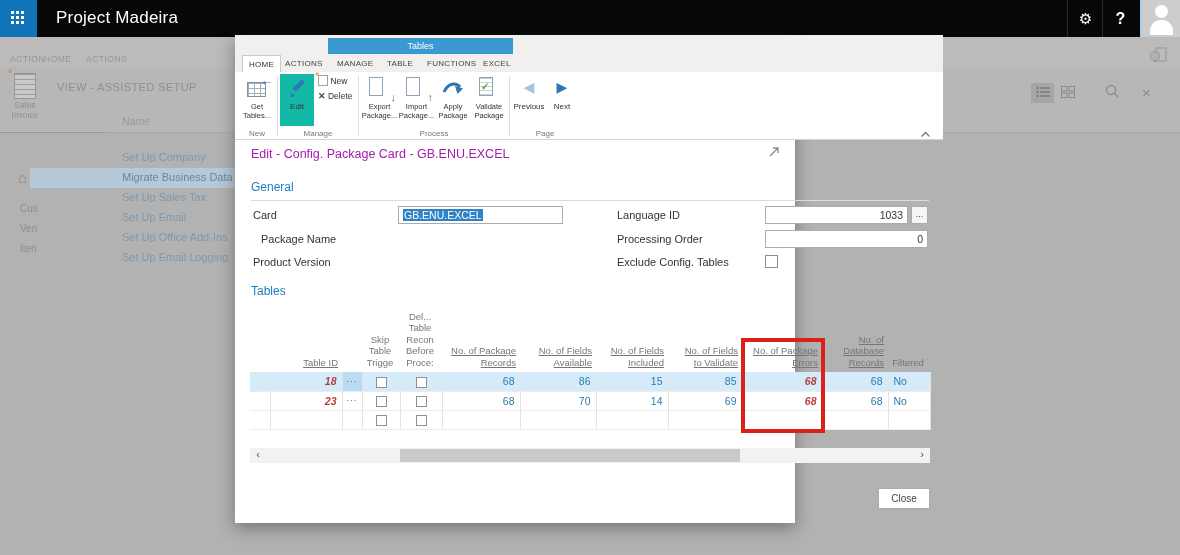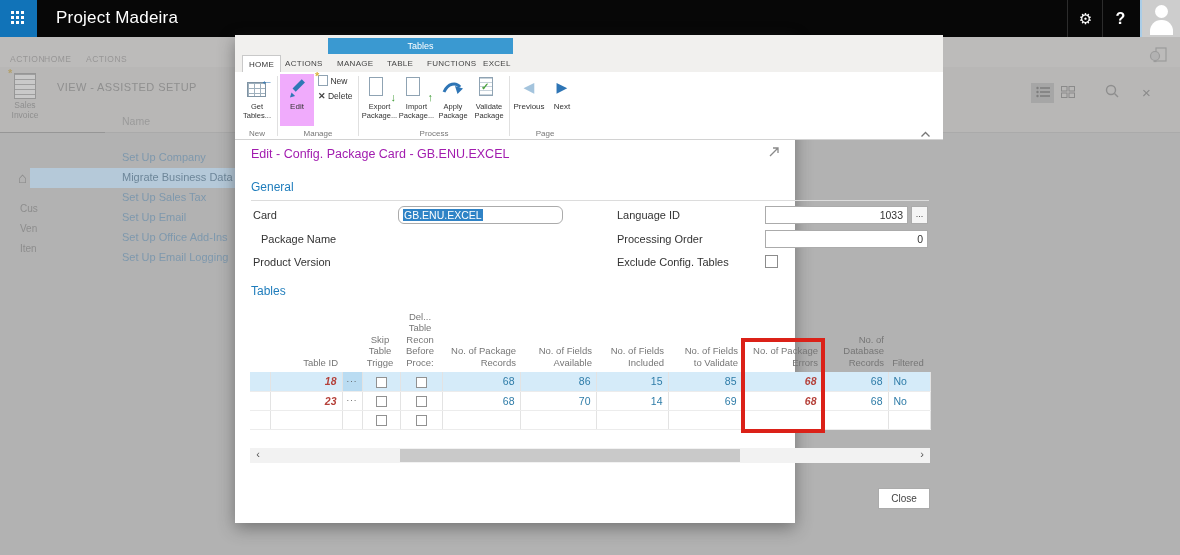--- a/index.html
+++ b/index.html
@@ -51,21 +51,21 @@
   .grp { position:absolute; top:0; height:68px; }
   .grp-label { position:absolute; left:0; right:0; bottom:2px; text-align:center; font-size:8px; color:#777; }
   .gsep { position:absolute; top:4px; width:1px; height:60px; background:#e0e0e0; }
   .rbtn { position:absolute; top:2px; text-align:center; cursor:pointer; }
   .ricon { display:block; height:28px; position:relative; }
   .rlabel { display:block; font-size:7.5px; line-height:1.25; color:#333; }
   .tblic { position:absolute; left:6px; top:8px; width:19px; height:15px; border:1px solid #7f93a3; background:#fff;
     background-image:linear-gradient(#9fb0bd 1px,transparent 1px),linear-gradient(90deg,#9fb0bd 1px,transparent 1px);
     background-size:6px 5px; }
   .arrL { position:absolute; right:0; top:-1px; color:#2e75b5; font-weight:bold; font-size:13px; }
-  .editbtn { background:#f0abfc; }
+  .editbtn { background:#14b8a6; }
   .smallbtn { position:absolute; left:0; height:13px; font-size:8.5px; color:#333; white-space:nowrap; cursor:pointer; text-align:left; }
   .pageic { position:absolute; left:8px; top:3px; width:14px; height:19px; border:1px solid #8fa3b3; background:#fff; }
   .pageic.lines { background-image:linear-gradient(#c7d2da 1px,transparent 1px); background-size:100% 4px; background-position:0 4px; }
   .greenarr { position:absolute; right:2px; bottom:-1px; color:#3f9c35; font-weight:bold; font-size:11px; }
   .vcheck { position:absolute; left:10px; top:7px; color:#4aa23c; font-size:10px; font-weight:bold; }
   .navarr { font-size:14px; line-height:26px; }
   .chevup { position:absolute; right:12px; top:52px; cursor:pointer; }
   .cardtitle { position:absolute; left:16px; top:112px; font-size:12.5px; color:#a21caf; }
   .expand { position:absolute; right:14px; top:110px; cursor:pointer; }
   .sechead { position:absolute; left:16px; font-size:12px; color:#1f7dbc; }
@@ -77,21 +77,21 @@
   .selval { background:#2f83c6; color:#fff; padding:0 1px; }
   .assistbtn { position:absolute; width:17px; height:18px; border:1px solid #ababab; background:#f5f5f5;
     font-size:9px; text-align:center; line-height:14px; color:#444; cursor:pointer; }
   .cbx { position:absolute; width:13px; height:13px; border:1px solid #8c8c8c; background:#fff; cursor:pointer; }
 
   
   .gridwrap { position:absolute; left:15px; top:272px; width:680px; }
   table.grid { border-collapse:collapse; table-layout:fixed; width:680px; }
   .grid th { vertical-align:bottom; font-weight:normal; font-size:9.5px; color:#767676; line-height:1.2;
     padding:0 4px 4px 2px; white-space:pre-line; }
-  .grid th.r { text-align:right; }
+  .grid th.r { text-align:right;text-decoration:underline; }
   .grid th.l { text-align:center; }
   .grid td { height:19px; border-right:1px solid #e3e3e3; border-bottom:1px solid #ececec;
     font-size:10.5px; padding:0 5px; background:#fff; }
   .grid td:first-child { border-right:1px solid #e3e3e3; }
   .grid tr.sel td { background:#d5ebf9; }
   td.num { text-align:right; color:#2e7ca8; cursor:text; }
   td.tid { text-align:right; color:#b5413a; font-weight:bold; font-style:italic; cursor:text; }
   td.ast { text-align:center; color:#555; font-size:8px; letter-spacing:1px; padding:0 1px; cursor:pointer; }
   tr.sel td.ast { background:#badcf2; }
   td.cbc { text-align:center; padding:0; }
@@ -293,21 +293,21 @@
   <div class="expand">
     <svg width="14" height="14" viewBox="0 0 14 14">
         <path d="M3 11 L11 3 M6 3 h5 v5" fill="none" stroke="#8a8a8a" stroke-width="1.3"></path>
       </svg>
   </div>
 
   <div class="sechead" style="top:145px;">General</div>
   <div class="secline" style="top:165px;"></div>
 
   <div class="flabel" style="left:18px;top:174px;">Card</div>
-  <div class="fbox" style="left:163px;top:171px;width:165px;border-radius:6px;"><span class="selval">GB.ENU.EXCEL</span></div>
+  <div class="fbox" style="left:163px;top:171px;width:165px;"><span class="selval">GB.ENU.EXCEL</span></div>
 
   <div class="flabel" style="left:18px;top:198px;padding-left:8px;">Package Name</div>
 
   <div class="flabel" style="left:18px;top:221px;">Product Version</div>
 
   <div class="flabel" style="left:382px;top:174px;">Language ID</div>
   <div class="fbox rt" style="left:530px;top:171px;width:143px;">1033</div>
   <div class="assistbtn" style="left:676px;top:171px;">...</div>
 
   <div class="flabel" style="left:382px;top:198px;">Processing Order</div>

